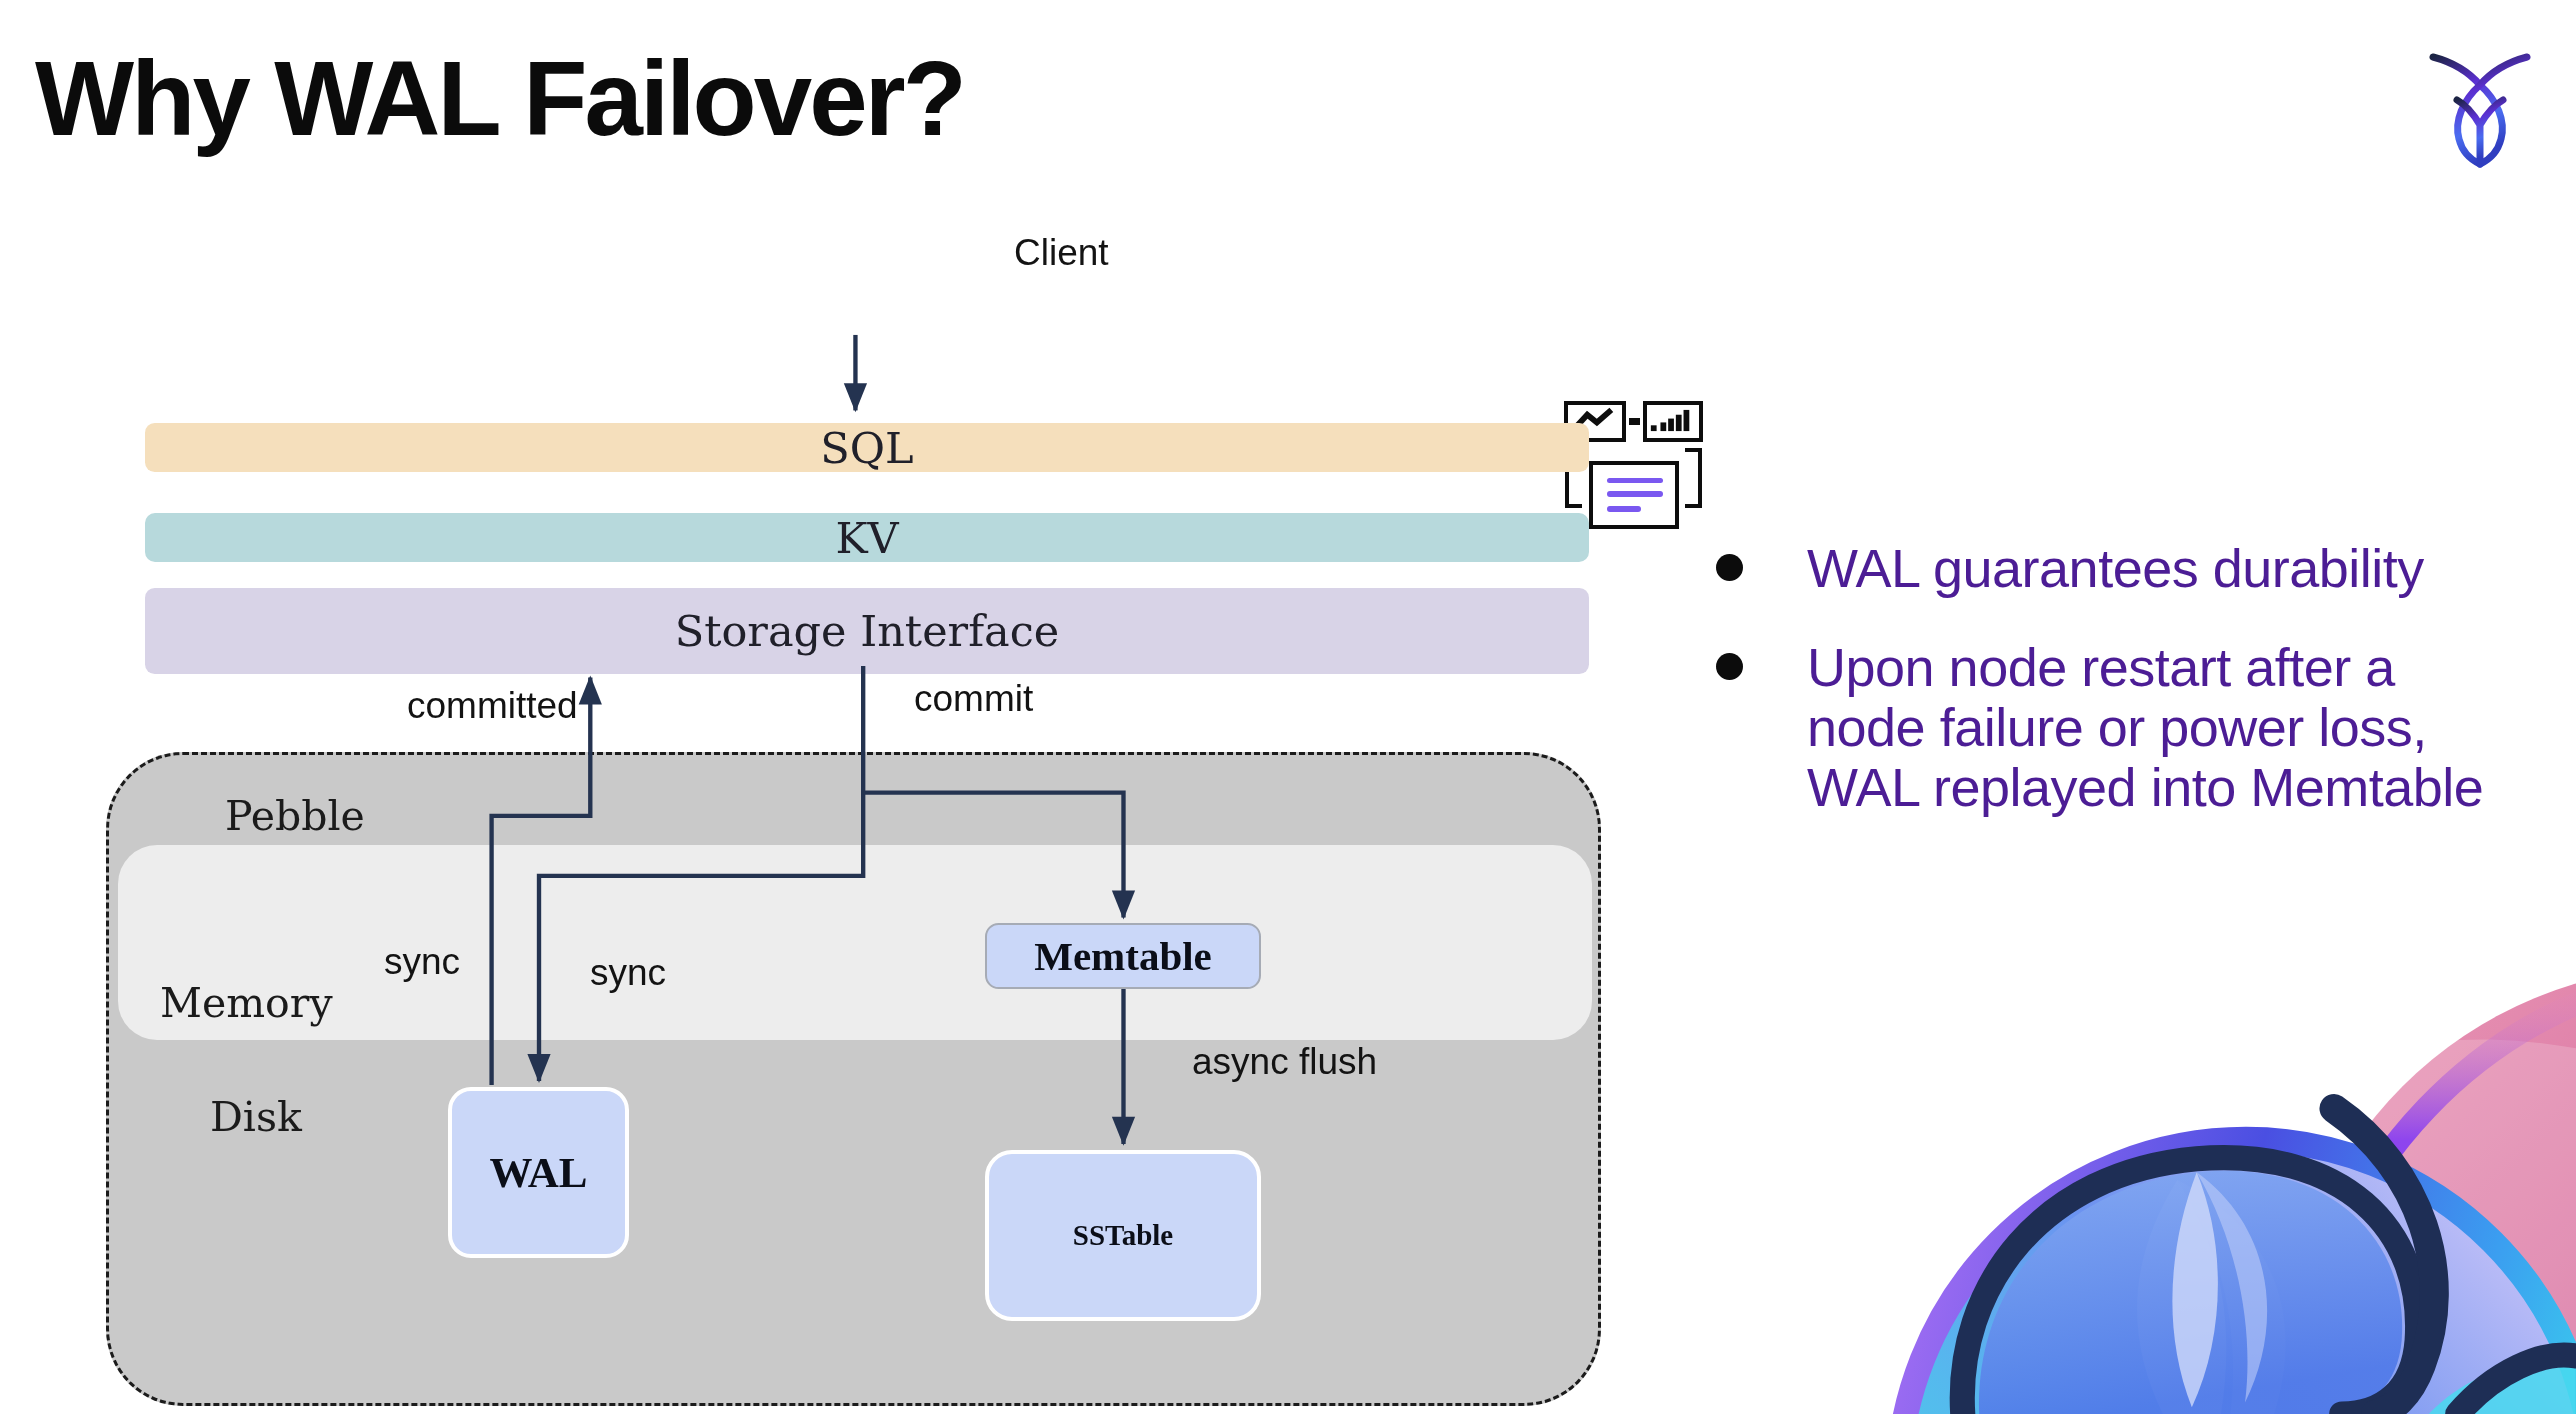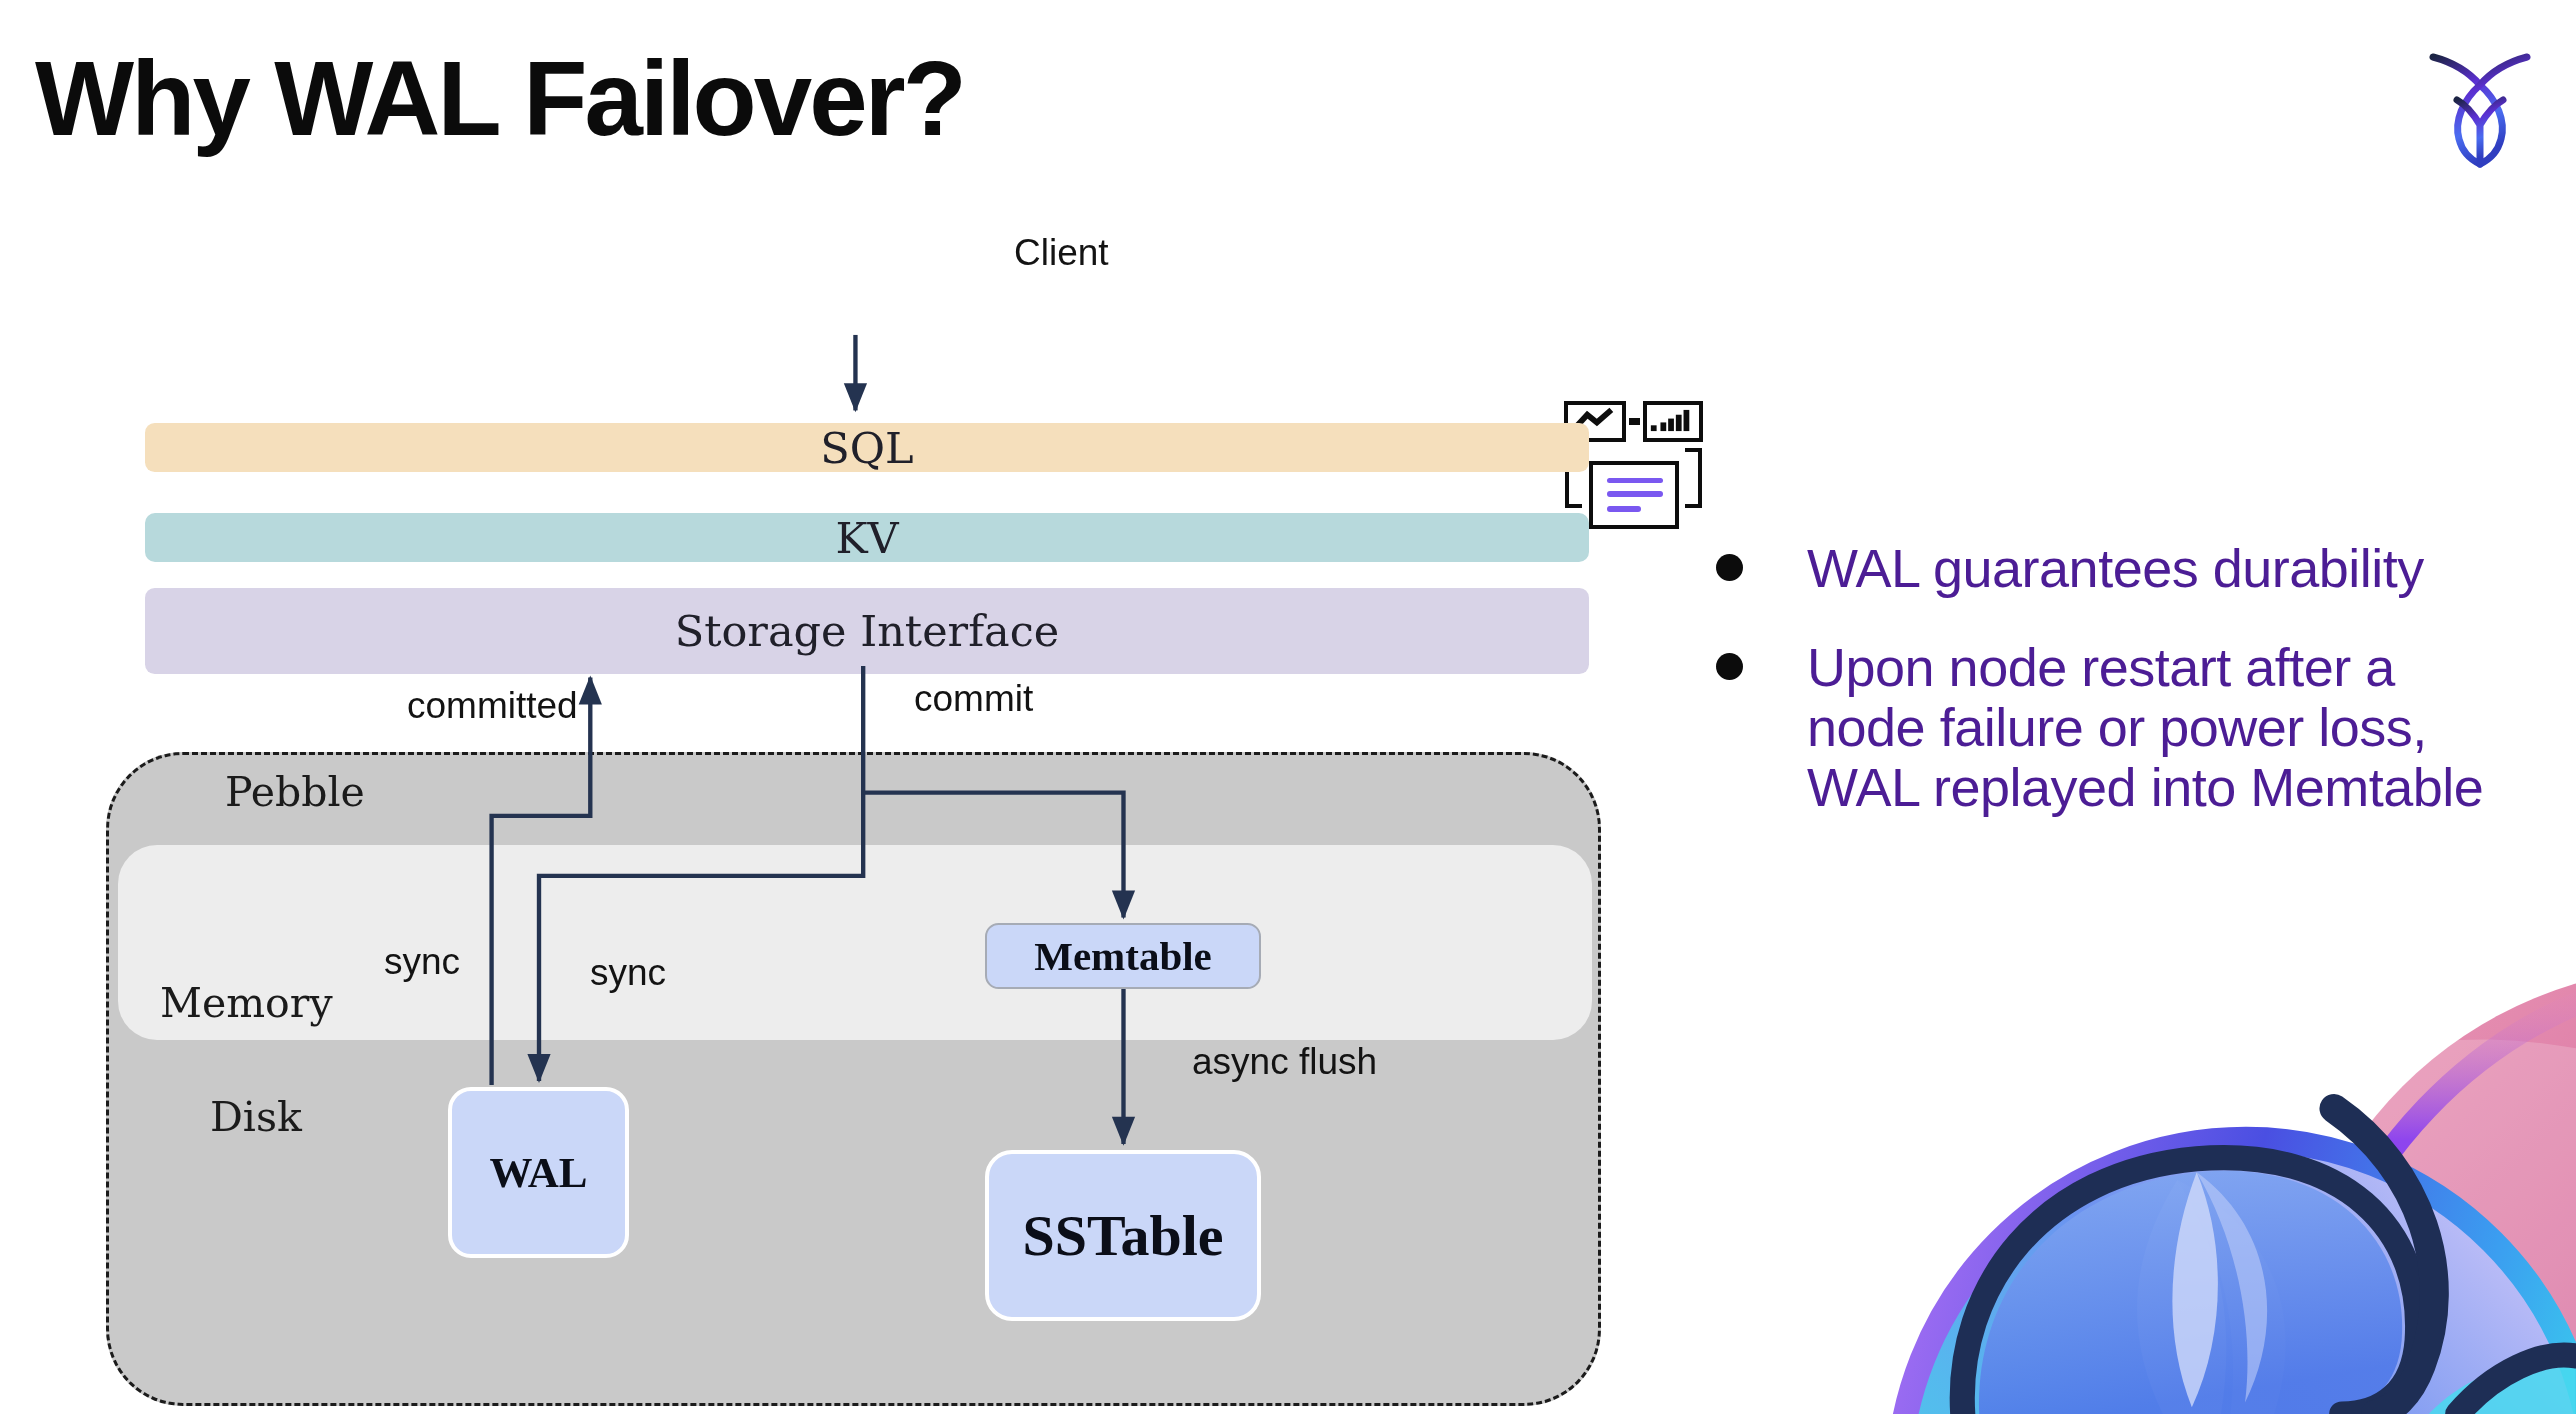--- a/index.html
+++ b/index.html
@@ -40,33 +40,33 @@
   
   #pebble{
     left:106px;top:752px;width:1495px;height:654px;box-sizing:border-box;
     background:#c9c9c9;border:3.9px dashed #1b1b1b;border-radius:77px;
   }
   #memory{
     left:118px;top:845px;width:1474px;height:195px;
     background:#ededed;border-radius:39px;
   }
   .region-label{font-family:"DejaVu Serif", serif;font-size:41px;color:#1b1b1b;}
-  #pebble-label{left:225px;top:768px;}
+  #pebble-label{left:225px;top:792px;}
   #memory-label{left:160px;top:979px;}
   #disk-label{left:210px;top:1093px;}
 
   
   .node{
     position:absolute;background:#cad7f8;box-sizing:border-box;
     display:flex;align-items:center;justify-content:center;
     font-family:Liberation Serif, serif;font-weight:bold;color:#0b0e18;
   }
   #wal{left:448px;top:1087px;width:181px;height:171px;border:4.8px solid #ffffff;border-radius:23px;font-size:43px;}
   #memtable{left:985px;top:923px;width:276px;height:66px;border:2.9px solid #a6abb5;border-radius:13.5px;font-size:41px;}
-  #sstable{left:985px;top:1150px;width:276px;height:171px;border:4.8px solid #ffffff;border-radius:27px;font-size:58px;text-align:right;}
+  #sstable{left:985px;top:1150px;width:276px;height:171px;border:4.8px solid #ffffff;border-radius:27px;font-size:29px;text-align:right;}
 
   
   .edge-label{font-size:37px;color:#131313;white-space:nowrap;}
   #lbl-committed{left:407px;top:685px;}
   #lbl-commit{left:914px;top:678px;}
   #lbl-sync1{left:384px;top:941px;}
   #lbl-sync2{left:590px;top:952px;}
   #lbl-async{left:1192px;top:1041px;}
 
   

